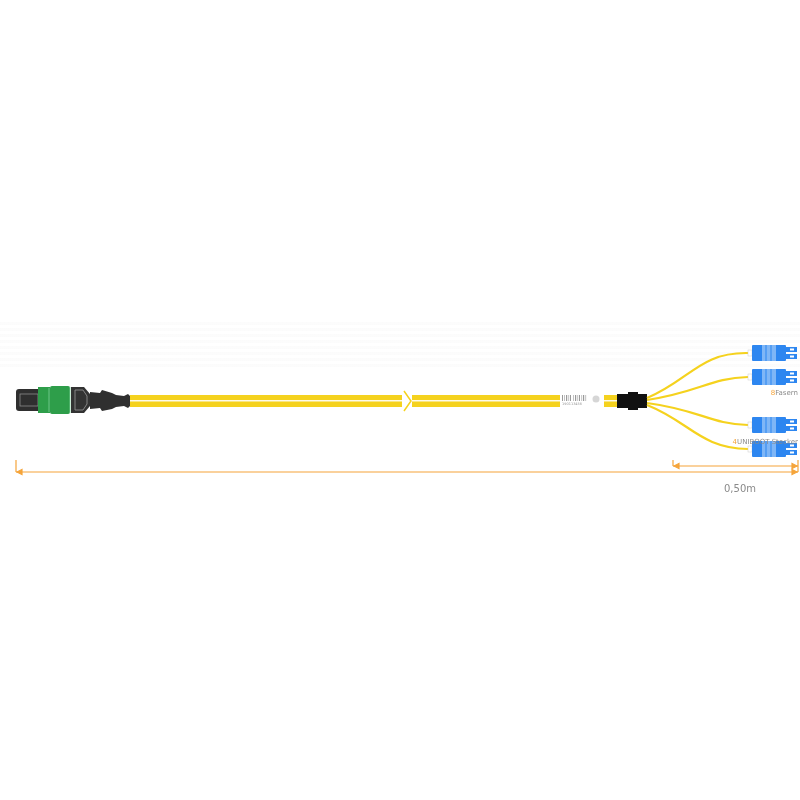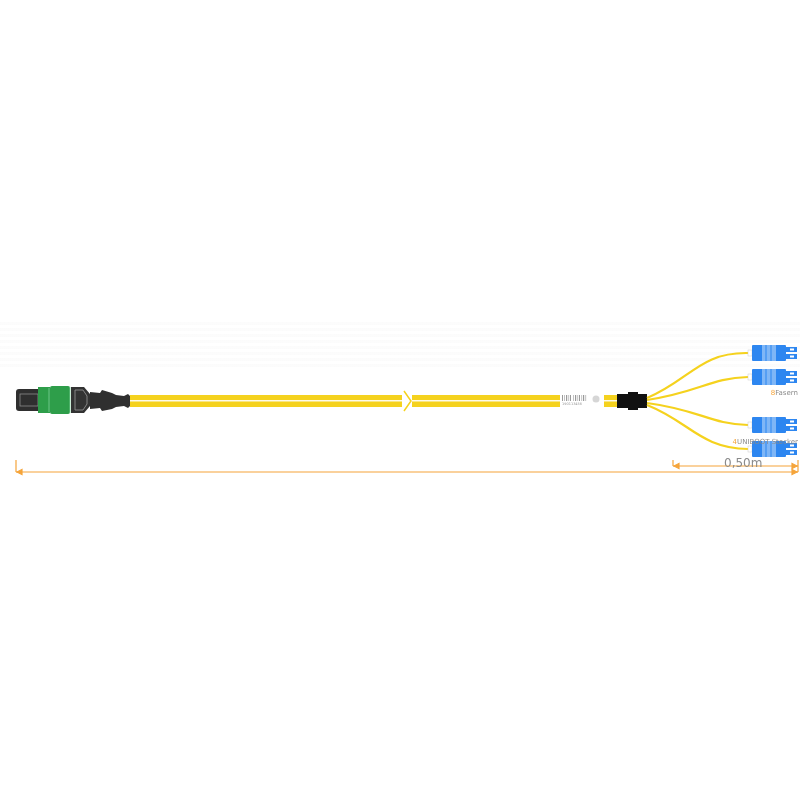--- a/index.html
+++ b/index.html
@@ -8,21 +8,21 @@
       font-family: "DejaVu Sans", sans-serif;
     }
     .watermark {
       position: absolute; left: 0; top: 322px; width: 800px; height: 48px;
       background: repeating-linear-gradient(180deg, #fbfbfb 0 3px, #ffffff 3px 6px);
       opacity: 0.8;
     }
     svg { position: absolute; left: 0; top: 0; }
     .label { position: absolute; font-size: 7px; line-height: 8px; color: #8a8a8a; text-align: right; white-space: nowrap; }
     .num { color: #f5a43a; }
-    .dim-label { position: absolute; font-size: 12px; color: #8a8a8a; }
+    .dim-label { position: absolute; font-size: 10px; color: #8a8a8a; margin-top: 27px; }
     .serial { position: absolute; font-size: 3.5px; color: #999; }
   </style>
 </head>
 <body>
 
 <div class="watermark"></div>
 
 <svg width="800" height="800" viewBox="0 0 800 800">
 
   <g>

